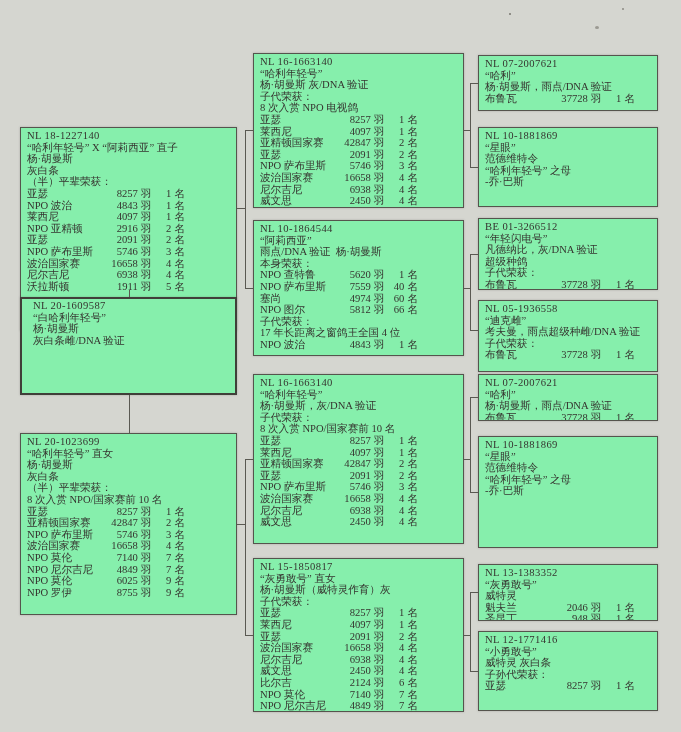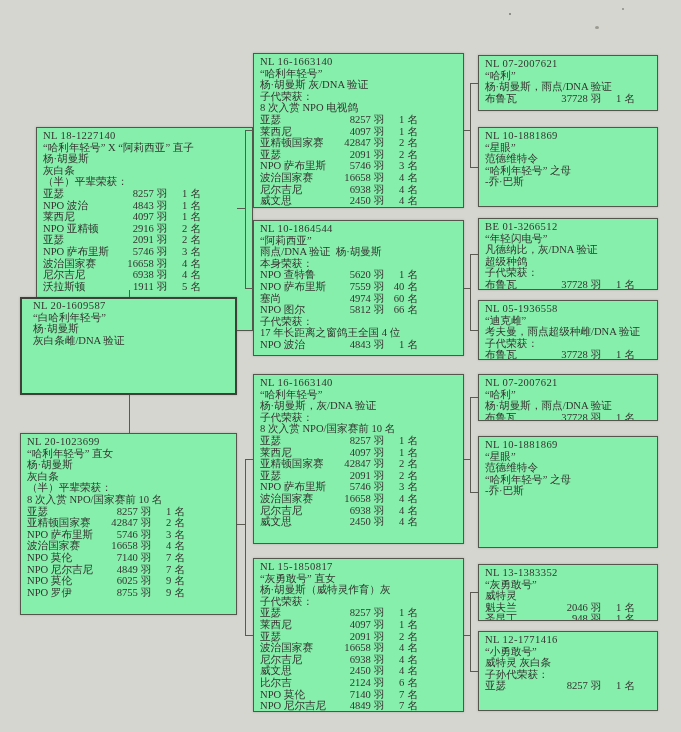--- a/index.html
+++ b/index.html
@@ -31,21 +31,21 @@
   .connector{position:absolute;background:#5a5952;}
   .speck{position:absolute;border-radius:50%;}
 </style>
 </head>
 <body>
 
 <div id="canvas">
   <div class="speck" style="left:509px;top:13px;width:2px;height:2px;background:#77766f;"></div>
   <div class="speck" style="left:595px;top:26px;width:4px;height:3px;background:#9b9a92;"></div>
   <div class="speck" style="left:622px;top:8px;width:2px;height:2px;background:#8b8a83;"></div>
-<div class="box col-left" style="left: 36px; top: 127px; width: 217px; height: 204px;">
+<div class="box col-left" style="left: 20px; top: 127px; width: 217px; height: 204px;">
       <div class="ring">NL 18-1227140</div>
       <div class="tline">“哈利年轻号” X “阿莉西亚” 直子</div>
       <div class="tline">杨·胡曼斯</div>
       <div class="tline">灰白条</div>
       <div class="tline">（半）平辈荣获：</div>
       <div class="row"><span class="nm">亚瑟</span><span class="ct">8257</span><span class="u1">羽</span><span class="rk">1</span><span class="u2">名</span></div>
       <div class="row"><span class="nm">NPO 波治</span><span class="ct">4843</span><span class="u1">羽</span><span class="rk">1</span><span class="u2">名</span></div>
       <div class="row"><span class="nm">莱西尼</span><span class="ct">4097</span><span class="u1">羽</span><span class="rk">1</span><span class="u2">名</span></div>
       <div class="row"><span class="nm">NPO 亚精顿</span><span class="ct">2916</span><span class="u1">羽</span><span class="rk">2</span><span class="u2">名</span></div>
       <div class="row"><span class="nm">亚瑟</span><span class="ct">2091</span><span class="u1">羽</span><span class="rk">2</span><span class="u2">名</span></div>
@@ -148,21 +148,21 @@
       <div class="tline">-乔·巴斯</div>
     </div>
     <div class="box col-right" style="left: 478px; top: 218px; width: 180px; height: 72px;">
       <div class="ring">BE 01-3266512</div>
       <div class="tline">“年轻闪电号”</div>
       <div class="tline">凡德纳比，灰/DNA 验证</div>
       <div class="tline">超级种鸽</div>
       <div class="tline">子代荣获：</div>
       <div class="row"><span class="nm">布鲁瓦</span><span class="ct">37728</span><span class="u1">羽</span><span class="rk">1</span><span class="u2">名</span></div>
     </div>
-    <div class="box col-right" style="left: 478px; top: 300px; width: 180px; height: 60px;">
+    <div class="box col-right" style="left: 478px; top: 300px; width: 180px; height: 72px;">
       <div class="ring">NL 05-1936558</div>
       <div class="tline">“迪克雌”</div>
       <div class="tline">考夫曼，雨点超级种雌/DNA 验证</div>
       <div class="tline">子代荣获：</div>
       <div class="row"><span class="nm">布鲁瓦</span><span class="ct">37728</span><span class="u1">羽</span><span class="rk">1</span><span class="u2">名</span></div>
     </div>
     <div class="box col-right" style="left: 478px; top: 374px; width: 180px; height: 47px;">
       <div class="ring">NL 07-2007621</div>
       <div class="tline">“哈利”</div>
       <div class="tline">杨·胡曼斯，雨点/DNA 验证</div>

